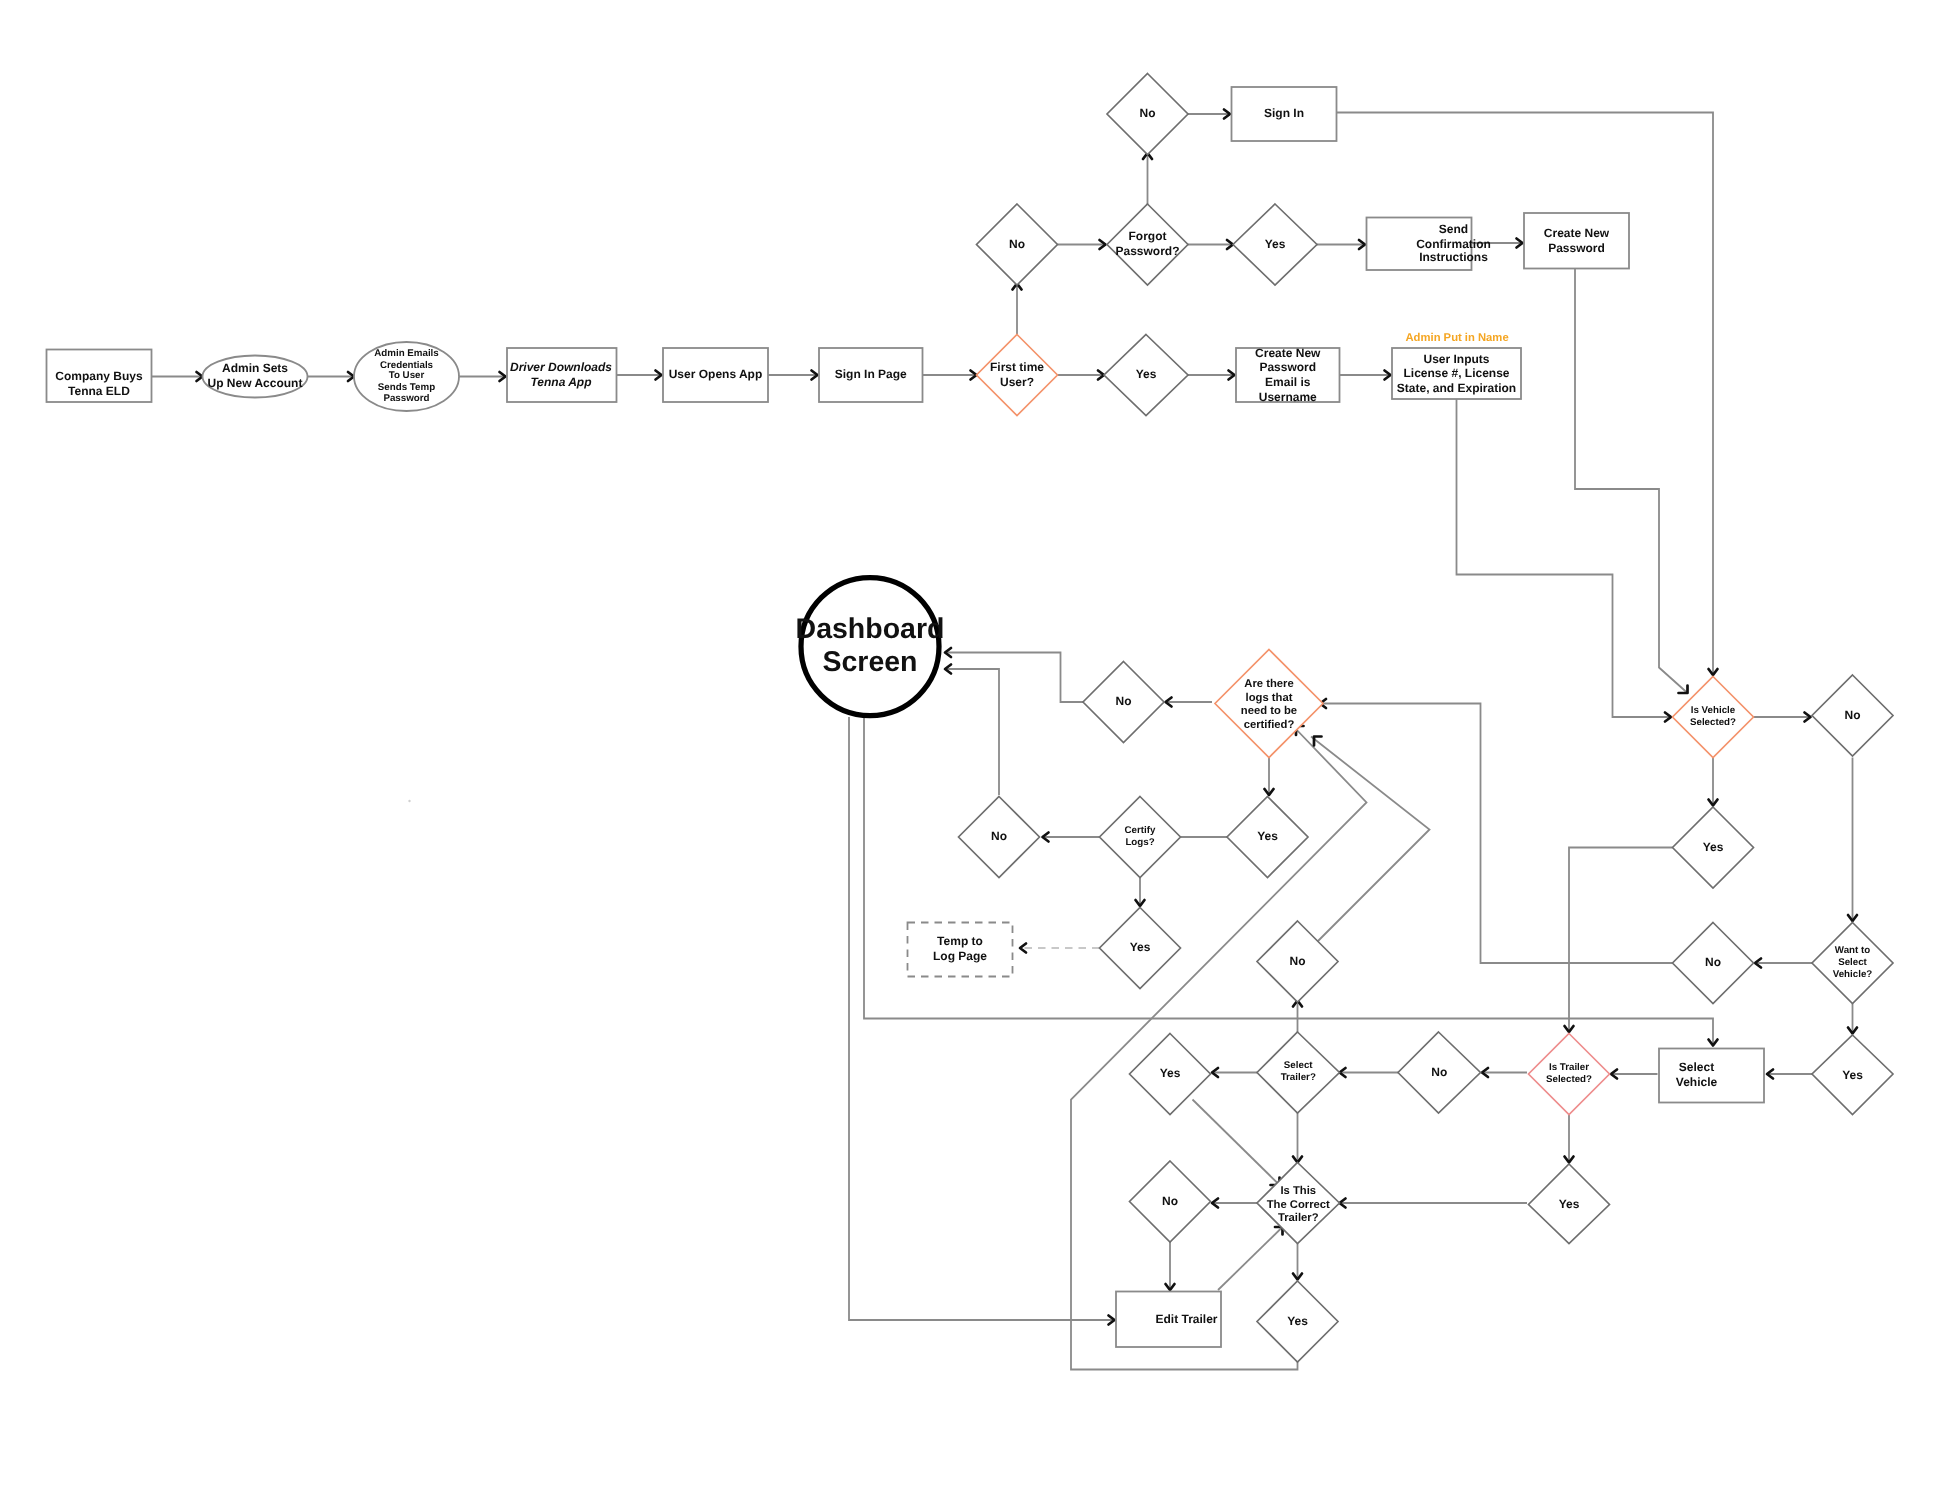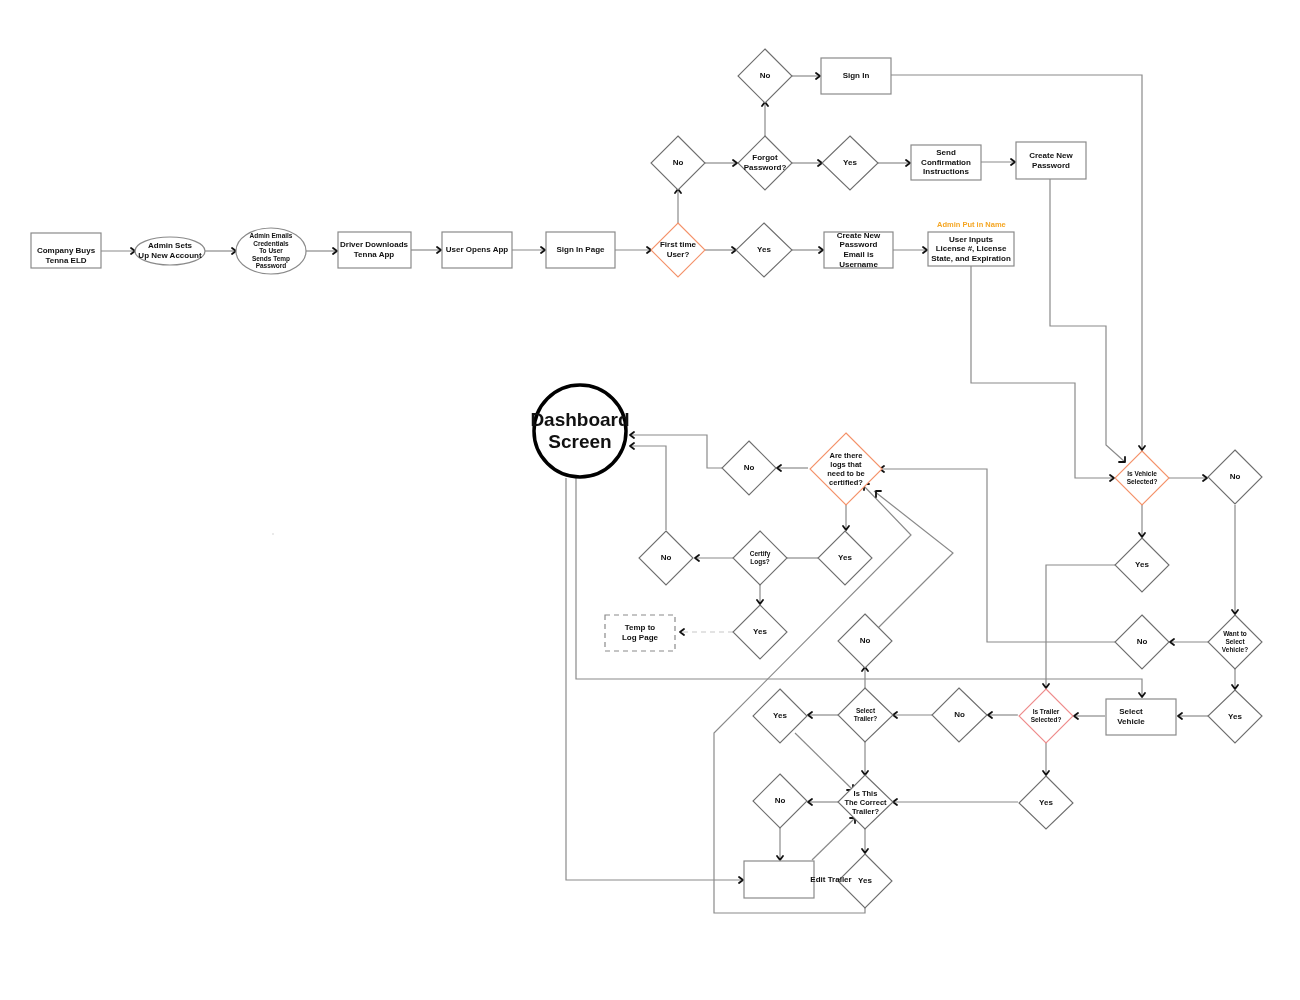--- a/index.html
+++ b/index.html
@@ -202,41 +202,41 @@
 
 <div class="lbl" style="left:31px;top:233px;width:70px;height:46px;">Company Buys
 Tenna ELD</div>
 <div class="lbl" style="left:135px;top:237px;width:70px;height:28px;">Admin Sets
 Up New Account</div>
 <div class="lbl sm" style="left:236px;top:228px;width:70px;height:46px;line-height:1.15;">Admin Emails
 Credentials
 To User
 Sends Temp
 Password</div>
-<div class="lbl" style="left:338px;top:232px;width:72px;height:36px;">Driver Downloads
+<div class="lbl" style="left:338px;top:232px;width:72px;height:36px;font-style:italic;">Driver Downloads
 Tenna App</div>
 <div class="lbl" style="left:442px;top:232px;width:70px;height:36px;text-align:center;">User Opens App</div>
 <div class="lbl" style="left:546px;top:232px;width:69px;height:36px;">Sign In Page</div>
 <div class="lbl" style="left:651px;top:223px;width:54px;height:54px;">First time
 User?</div>
 <div class="lbl" style="left:736px;top:223px;width:56px;height:54px;">Yes</div>
 <div class="lbl" style="left:824px;top:232px;width:69px;height:36px;">Create New
 Password
 Email is Username</div>
 <div class="note" style="left:937px;top:220px;color:#f5a623;">Admin Put in Name</div>
 <div class="lbl" style="left:928px;top:232px;width:86px;height:34px;">User Inputs
 License #, License
 State, and Expiration</div>
 <div class="lbl" style="left:651px;top:136px;width:54px;height:54px;">No</div>
 <div class="lbl" style="left:738px;top:136px;width:54px;height:54px;">Forgot
 Password?</div>
 <div class="lbl" style="left:738px;top:49px;width:54px;height:54px;">No</div>
 <div class="lbl" style="left:821px;top:58px;width:70px;height:36px;">Sign In</div>
 <div class="lbl" style="left:822px;top:136px;width:56px;height:54px;">Yes</div>
-<div class="lbl" style="left:911px;top:145px;width:70px;height:35px;">Send
+<div class="lbl" style="left:911px;top:145px;width:70px;height:35px;padding-left:23px;">Send
 Confirmation
 Instructions</div>
 <div class="lbl" style="left:1016px;top:142px;width:70px;height:37px;">Create New
 Password</div>
 <div class="lbl sm" style="left:1115px;top:451px;width:54px;height:54px;">Is Vehicle
 Selected?</div>
 <div class="lbl" style="left:1208px;top:450px;width:54px;height:54px;">No</div>
 <div class="lbl" style="left:1115px;top:538px;width:54px;height:54px;">Yes</div>
 <div class="lbl sm" style="left:1208px;top:615px;width:54px;height:54px;">Want to
 Select
@@ -250,21 +250,21 @@
 <div class="lbl" style="left:1019px;top:776px;width:54px;height:53px;">Yes</div>
 <div class="lbl sm" style="left:838px;top:688px;width:55px;height:54px;">Select
 Trailer?</div>
 <div class="lbl" style="left:838px;top:614px;width:54px;height:54px;">No</div>
 <div class="lbl" style="left:753px;top:689px;width:54px;height:54px;">Yes</div>
 <div class="lbl md" style="left:838px;top:775px;width:55px;height:54px;">Is This
 The Correct
 Trailer?</div>
 <div class="lbl" style="left:753px;top:774px;width:54px;height:54px;">No</div>
 <div class="lbl" style="left:838px;top:854px;width:54px;height:54px;">Yes</div>
-<div class="lbl" style="left:744px;top:861px;width:94px;height:37px;padding-left:40px;">Edit Trailer</div>
+<div class="lbl" style="left:744px;top:861px;width:94px;height:37px;">Edit Trailer</div>
 <div class="lbl md" style="left:810px;top:433px;width:72px;height:72px;">Are there
 logs that
 need to be
 certified?</div>
 <div class="lbl" style="left:722px;top:441px;width:54px;height:54px;">No</div>
 <div class="lbl" style="left:818px;top:531px;width:54px;height:54px;">Yes</div>
 <div class="lbl sm" style="left:733px;top:531px;width:54px;height:54px;">Certify
 Logs?</div>
 <div class="lbl" style="left:639px;top:531px;width:54px;height:54px;">No</div>
 <div class="lbl" style="left:733px;top:605px;width:54px;height:54px;">Yes</div>

